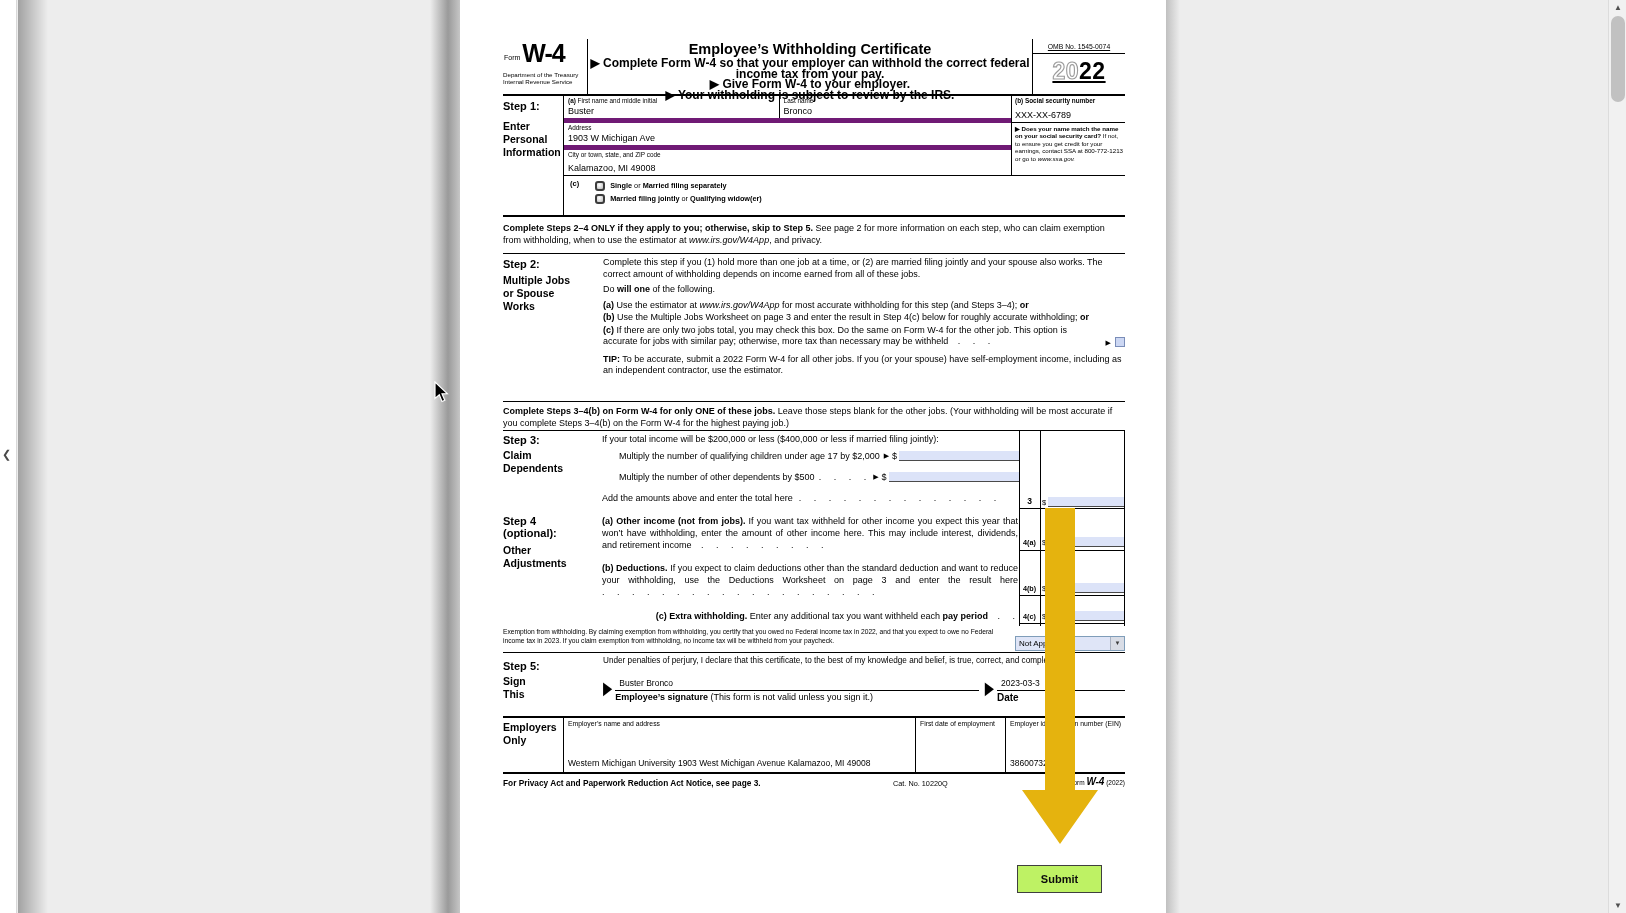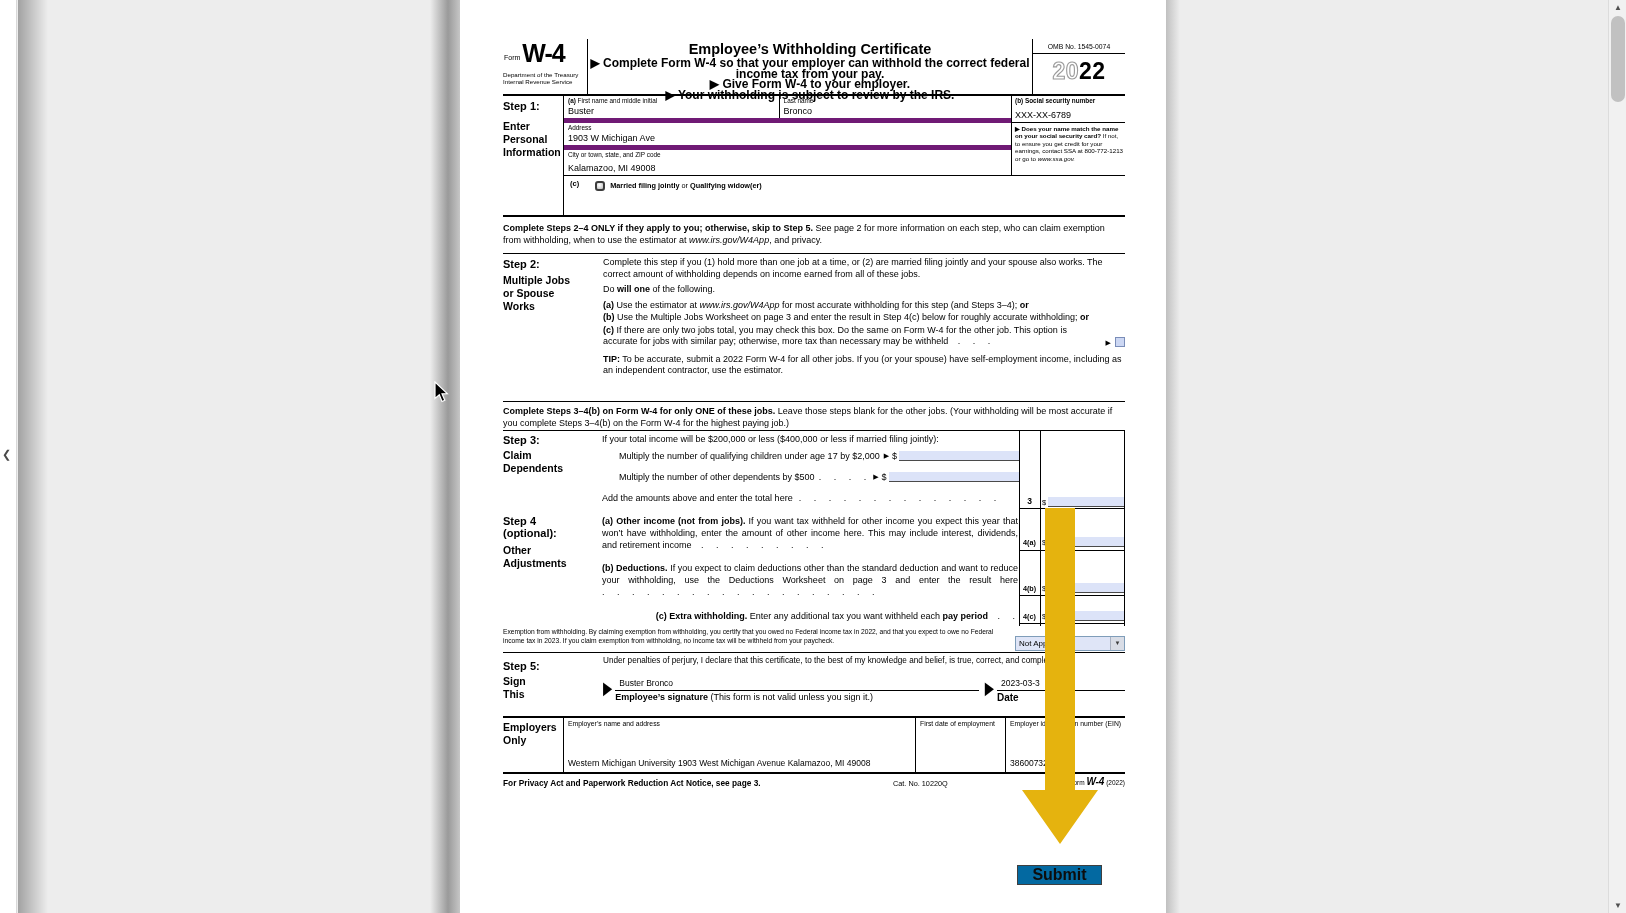--- a/index.html
+++ b/index.html
@@ -30,21 +30,21 @@
   
   .w4-header { display:flex; height:57px; border-bottom:2.5px solid #000; }
   .h-left { width:85px; border-right:1px solid #000; padding-top:2px; }
   .form-id { display:flex; align-items:flex-end; }
   .form-word { font-size:7px; margin:0 2px 4px 1px; }
   .form-num { font-size:25px; font-weight:bold; line-height:24px; letter-spacing:-1px; }
   .dept { font-size:6.2px; line-height:7px; margin-top:6px; }
   .h-mid { flex:1; border-right:1px solid #000; text-align:center; padding-top:2px; }
   .h-title { font-size:14.5px; font-weight:bold; line-height:17px; }
   .h-bullet { font-size:12px; font-weight:bold; line-height:10.6px; }
-  .h-right { width:92px; }
+  .h-right { width:92px;text-decoration:underline; }
   .omb { font-size:6.8px; text-align:center; padding:4px 0 3px 0; border-bottom:1px solid #000; }
   .year { text-align:center; font-size:23px; font-weight:bold; padding-top:4px; letter-spacing:0.5px; }
   .y20 { color:#fff; -webkit-text-stroke:1.1px #9a9a9a; }
 
   
   .sec { border-bottom:1px solid #000; }
   .s-label-col { padding-top:4px; }
   .sl-step { font-size:11px; font-weight:bold; }
   .sl-line { font-size:10.5px; font-weight:bold; line-height:13px; }
 
@@ -128,21 +128,21 @@
   .emp-val { font-size:8.5px; padding-bottom:2px; }
 
   
   .w4-footer { position:relative; height:16px; padding-top:4px; }
   .f-privacy { position:absolute; left:0; top:4px; font-size:8.3px; font-weight:bold; }
   .f-cat { position:absolute; left:390px; top:5px; font-size:7.3px; }
   .f-formid { position:absolute; right:0; top:2px; font-size:6.5px; }
   .f-formid b { font-size:10px; font-style:italic; }
 
   
-  .submit-btn { position:absolute; left:557px; top:865px; width:85px; height:20px; background:#0369a1; border:1px solid #3f3f3f; color:#0d0d0d; font-size:16px; font-weight:bold; font-family:"Liberation Sans", sans-serif; display:flex; align-items:center; justify-content:center; cursor:pointer; z-index:20; }
+  .submit-btn { position:absolute; left:557px; top:865px; width:85px; height:28px; background:#bef264; border:1px solid #3f3f3f; color:#0d0d0d; font-size:11px; font-weight:bold; font-family:"Liberation Sans", sans-serif; display:flex; align-items:center; justify-content:center; cursor:pointer; z-index:20; }
   .big-arrow { position:absolute; left:562px; top:508px; z-index:40; }
   .cursor { position:absolute; left:434px; top:381px; z-index:60; }
 </style>
 </head>
 <body>
 
 <div class="left-strip">
   <div class="left-chevron">❮</div>
 </div>
 <div class="left-shade"></div>
@@ -224,20 +224,24 @@
               <div class="f-value">XXX-XX-6789</div>
             </div>
             <div class="ssa-note">
               <b>▶ Does your name match the name on your social security card?</b><span> If not, to ensure you get credit for your earnings, contact SSA at 800-772-1213 or go to </span><span class="it">www.ssa.gov.</span>
             </div>
           </div>
         </div>
         <div class="s1-c">
           <span class="c-tag">(c)</span>
           <div class="c-opts">
+            <div class="c-opt">
+              <span class="radio"></span>
+              <span class="opt-text"><b>Single</b><span> or </span><b>Married filing separately</b></span>
+            </div>
             <div class="c-opt">
               <span class="radio"></span>
               <span class="opt-text"><b>Married filing jointly</b><span> or </span><b>Qualifying widow(er)</b></span>
             </div>
           </div>
         </div>
       </div>
     </div>
 
     <div class="notice notice1 sec">

